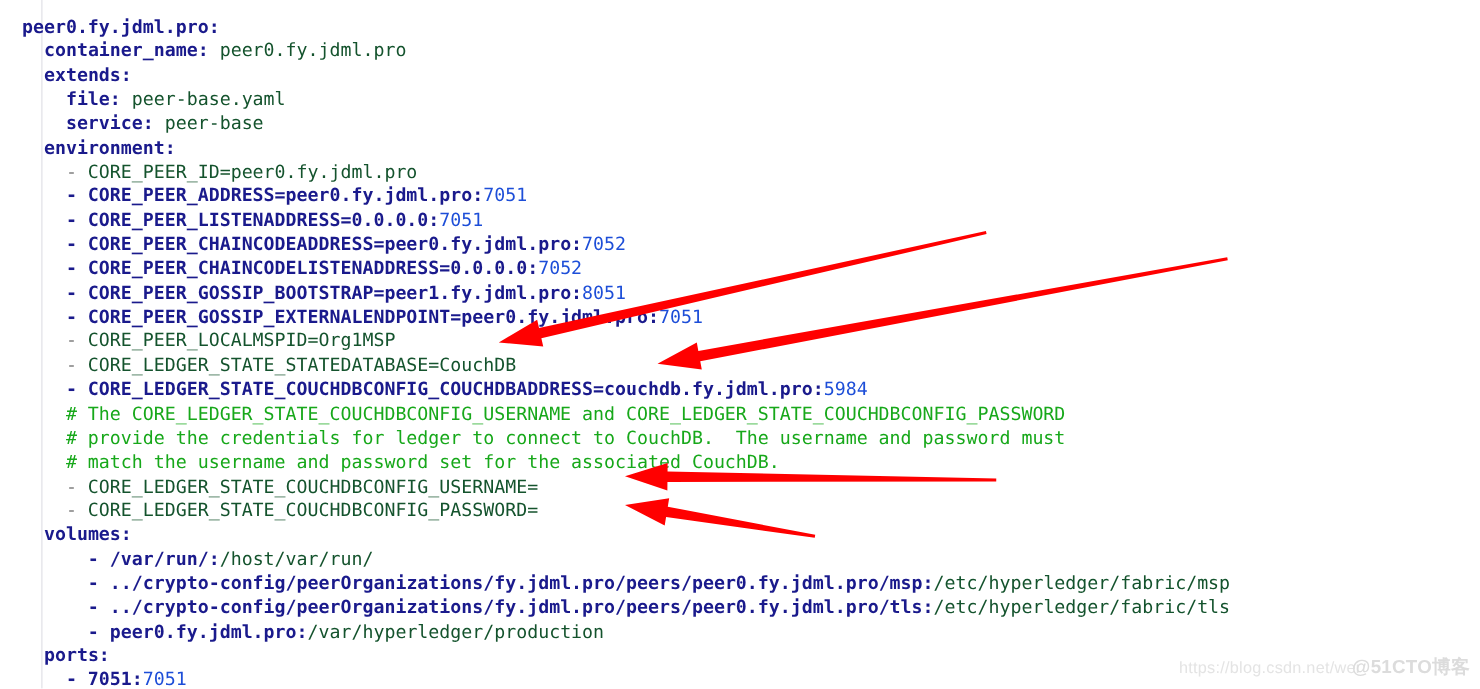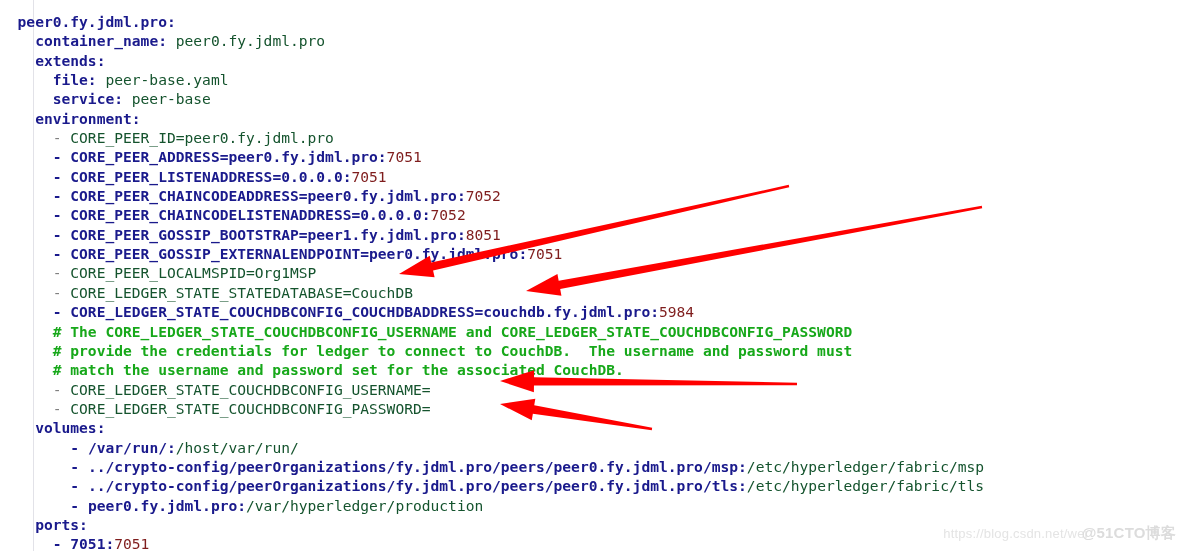--- a/index.html
+++ b/index.html
@@ -33,22 +33,22 @@
   }
   .line {
     height: 19.35px;
     white-space: pre;
     display: block;
   }
 
   
   .key      { color: #1a1a8c; font-weight: bold; }
   .val      { color: #14532d; font-weight: normal; }
-  .num      { color: #7f1d1d; font-weight: normal; }
-  .comment  { color: #17a81a; font-weight: bold; }
+  .num      { color: #1d4ed8; font-weight: normal; }
+  .comment  { color: #17a81a; font-weight: normal; }
   .dash     { color: #1a1a8c; font-weight: bold; }
   .dashdim  { color: #808080; font-weight: normal; }
 
   
   .guide {
     position: absolute;
     width: 1px;
     background: #e2e2e8;
   }
   #guide-a { left: 33px;  top: 0px;   height: 551px; }

